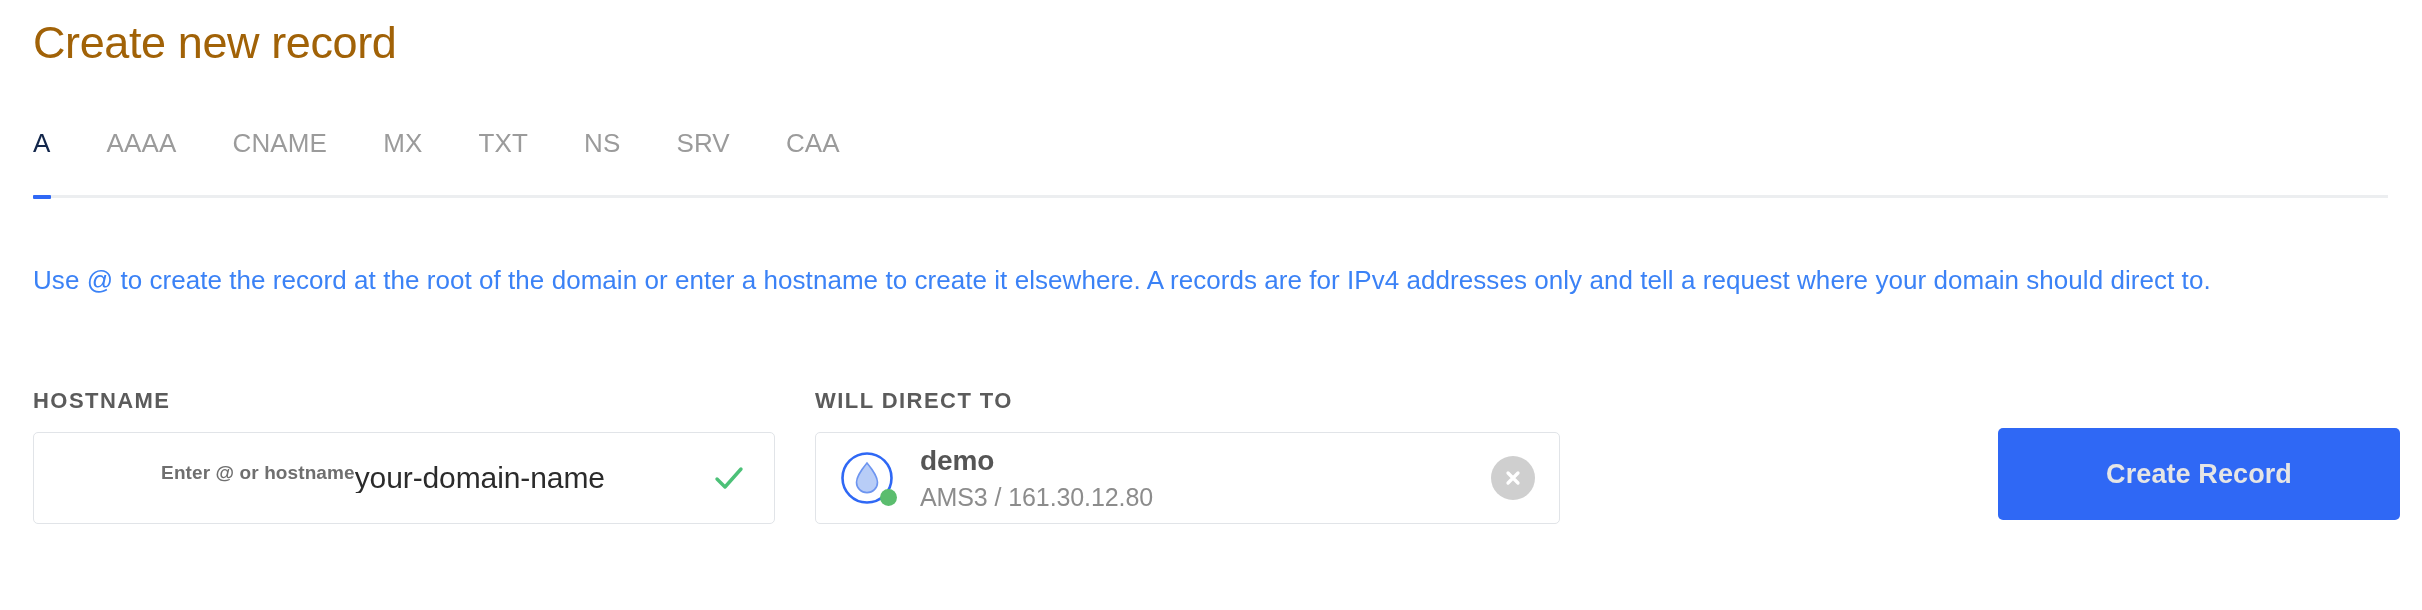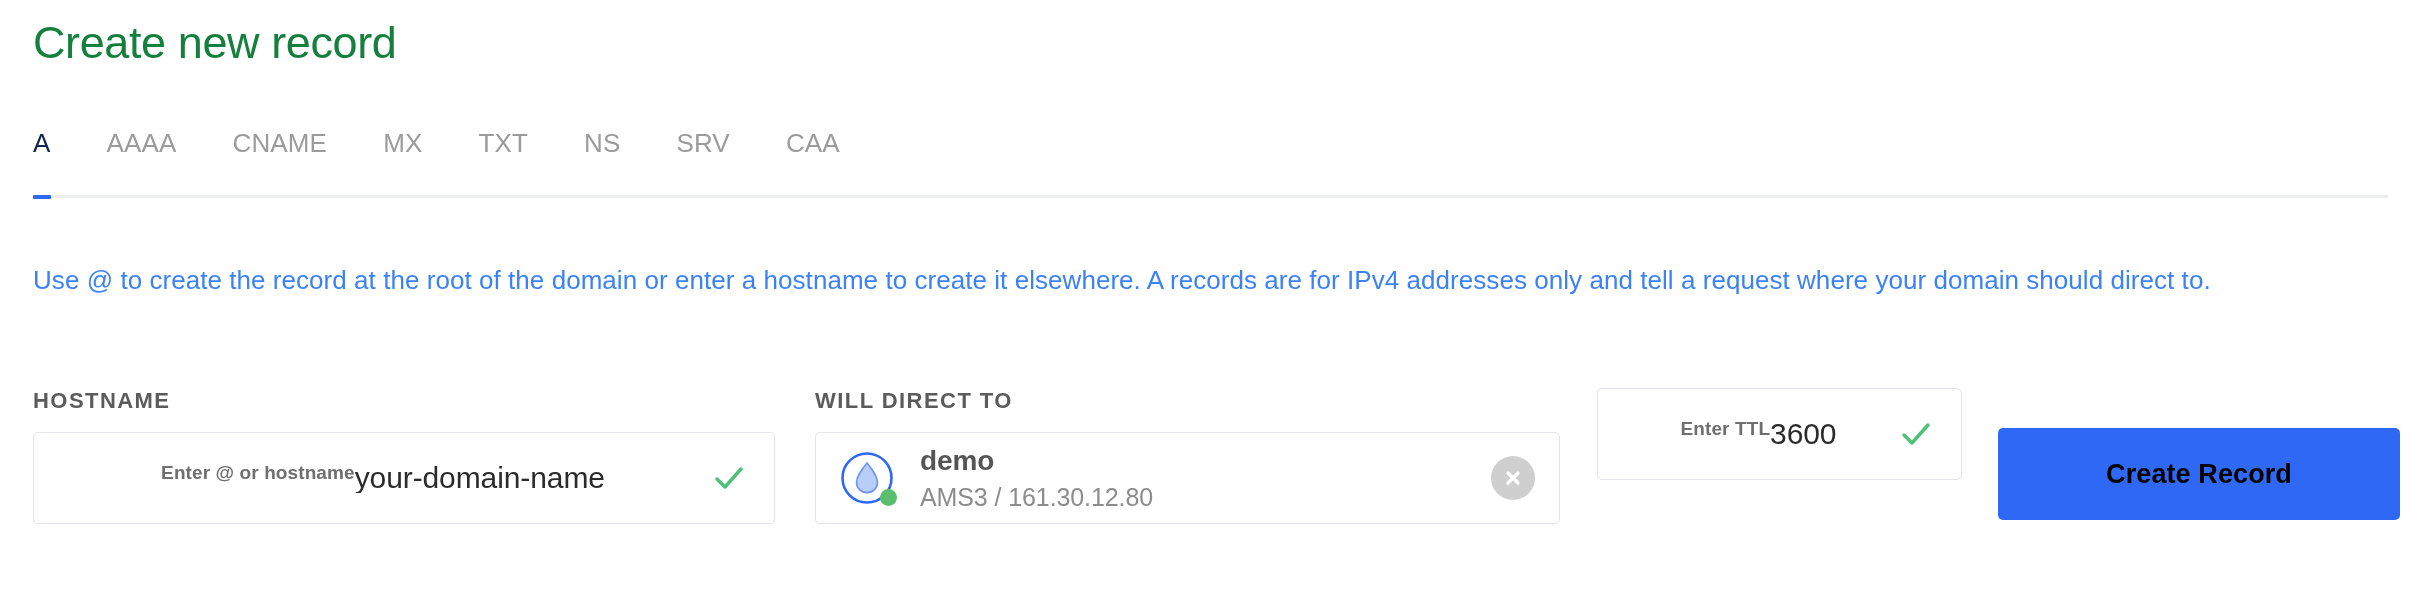--- a/index.html
+++ b/index.html
@@ -14,21 +14,21 @@
     overflow: hidden;
   }
   .page { position: relative; width: 2422px; height: 610px; background:#fff; }
 
   
   .page-title {
     position: absolute;
     left: 33px; top: 16px;
     font-size: 45px;
     font-weight: 400;
-    color: #15803d;
+    color: #a16207;
     letter-spacing: -0.4px;
     line-height: 1.2;
   }
 
   
   .tabbar {
     position: absolute;
     left: 0px; top: 128px;
     width: 2422px;
     height: 68px;
@@ -205,21 +205,21 @@
   #ttl-group .input-box { width: 365px; }
 
   
   .create-btn {
     position: absolute;
     left: 1998px; top: 40px;
     width: 402px; height: 92px;
     background: #2f68f5;
     border: none;
     border-radius: 5px;
-    color: #000000;
+    color: #e5e5e5;
     font-family: "Liberation Sans", sans-serif;
     font-size: 27px;
     font-weight: 700;
     letter-spacing: 0.1px;
     cursor: pointer;
     display: flex; align-items: center; justify-content: center;
   }
 </style>
 </head>
 <body>
@@ -277,29 +277,18 @@
         </div>
         <div class="clear-btn">
           <svg width="26" height="26" viewBox="0 0 26 26" aria-hidden="true">
             <path d="M8 8 L18 18 M18 8 L8 18" stroke="#ffffff" stroke-width="3.3" stroke-linecap="round"></path>
           </svg>
         </div>
       </div>
     </div>
 
     <div class="field-group" id="ttl-group">
-      <div class="input-box">
-        <div class="input-inner">
-          <div class="input-floating-label">Enter TTL</div>
-          <div class="input-value">3600</div>
-        </div>
-        <div class="check-icon">
-          <svg width="40" height="40" viewBox="0 0 40 40" aria-hidden="true">
-            <path d="M8 21 L16 29 L32 11" fill="none" stroke="#4cc178" stroke-width="3.4" stroke-linecap="round" stroke-linejoin="round"></path>
-          </svg>
-        </div>
-      </div>
     </div>
 
     <button class="create-btn">Create Record</button>
 
   </div>
 </div>
 
 </body></html>

